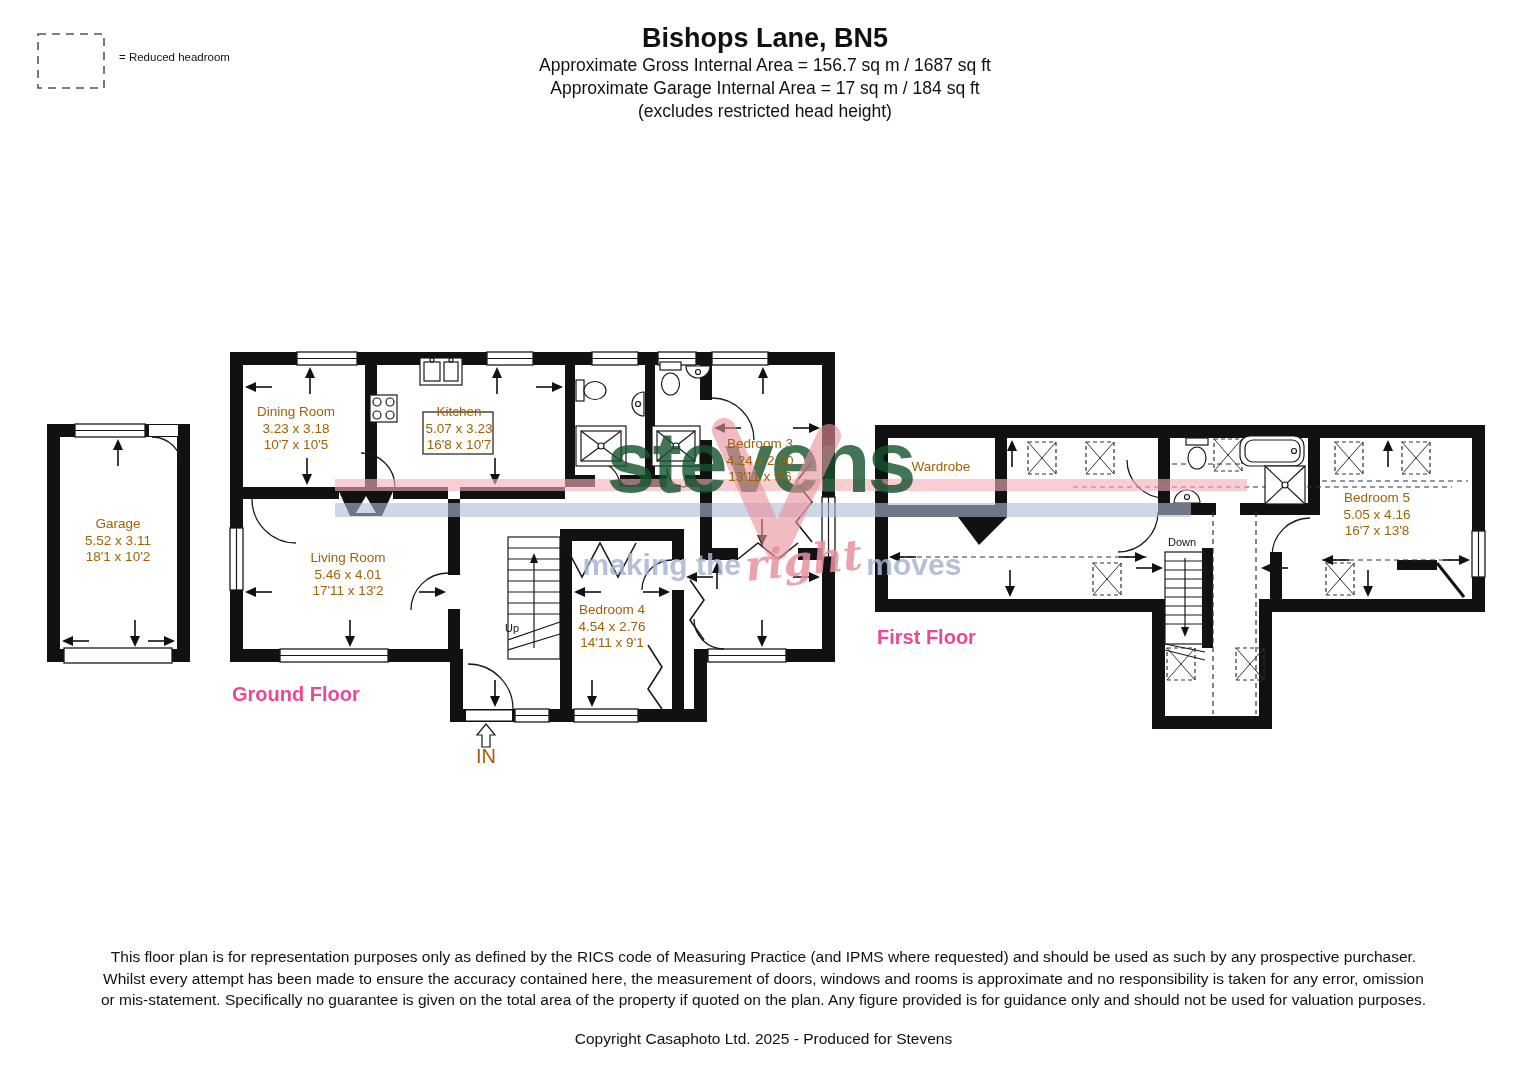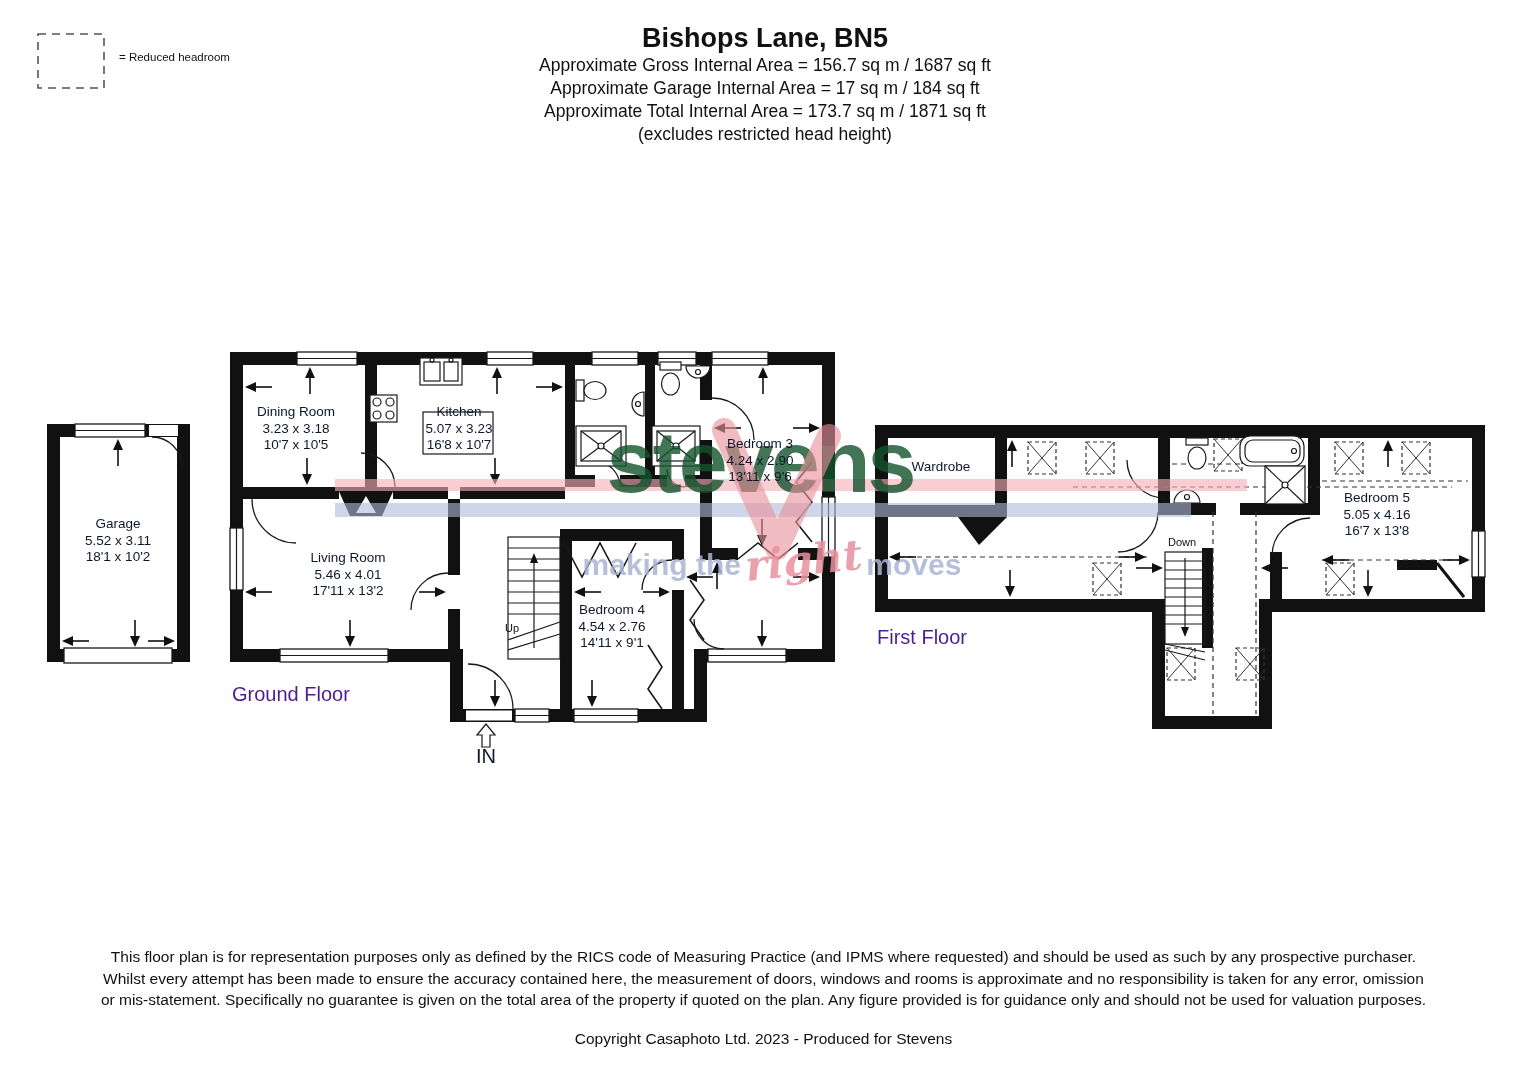--- a/index.html
+++ b/index.html
@@ -5,22 +5,22 @@
   html,body{margin:0;padding:0;background:#fff;}
   #canvas{position:relative;width:1527px;height:1080px;background:#fff;overflow:hidden;
           font-family:"Liberation Sans", sans-serif;color:#111;}
   svg{position:absolute;left:0;top:0;}
   .wall{fill:#111;stroke:none;}
   .thin{fill:none;stroke:#1a1a1a;stroke-width:1.6;}
   .thin2{fill:none;stroke:#1a1a1a;stroke-width:1.2;}
   .arc{fill:none;stroke:#1a1a1a;stroke-width:1.3;}
   .dash{fill:none;stroke:#333;stroke-width:1.2;stroke-dasharray:5 4;}
   .winr{fill:#fff;stroke:#1a1a1a;stroke-width:1.3;}
-  .lbl{position:absolute;text-align:center;font-size:13.5px;line-height:16.5px;color:#0f172a;z-index:40;}
-  .floorlbl{position:absolute;font-size:20px;font-weight:normal;color:#4c1d95;z-index:40;}
+  .lbl{position:absolute;text-align:center;font-size:13.5px;line-height:16.5px;color:#a16207;z-index:40;}
+  .floorlbl{position:absolute;font-size:20px;font-weight:bold;color:#ec4899;z-index:40;}
   .smalllbl{position:absolute;font-size:11px;color:#111;z-index:40;}
   #title-block{position:absolute;left:400px;top:22px;width:730px;text-align:center;z-index:40;}
   #title-block .h{font-size:27px;font-weight:bold;line-height:32px;}
   #title-block .s{font-size:17.5px;line-height:23px;}
   #legend-text{position:absolute;left:119px;top:51px;font-size:11.5px;z-index:40;}
   #footer{position:absolute;left:95px;top:946px;width:1337px;text-align:center;
           font-size:15.5px;line-height:21.5px;z-index:40;}
   #copyright{position:absolute;left:95px;top:1030px;width:1337px;text-align:center;
           font-size:15.5px;z-index:40;}
   
@@ -373,21 +373,20 @@
 <div class="wm" id="wm-tagline">
   <span class="b">making the</span>
   <span class="r">right</span>
   <span class="b">moves</span>
 </div>
 
 <div id="title-block">
   <div class="h">Bishops Lane, BN5</div>
   <div class="s">Approximate Gross Internal Area = 156.7 sq m / 1687 sq ft</div>
   <div class="s">Approximate Garage Internal Area = 17 sq m / 184 sq ft</div>
-  <div class="s">Approximate Total Internal Area = 173.7 sq m / 1871 sq ft</div>
   <div class="s">(excludes restricted head height)</div>
 </div>
 
 <div id="legend-text">= Reduced headroom</div>
 
 <div class="lbl" style="left:58px;top:516px;width:120px">
   <div>Garage</div>
   <div>5.52 x 3.11</div>
   <div>18'1 x 10'2</div>
 </div>
@@ -435,15 +434,15 @@
 </div>
 
 <div class="floorlbl" style="left:232px;top:683px">Ground Floor</div>
 <div class="floorlbl" style="left:877px;top:626px">First Floor</div>
 
 <div class="lbl" style="left:466px;top:748px;width:40px;font-size:20px">IN</div>
 <div class="smalllbl" style="left:505px;top:622px">Up</div>
 <div class="smalllbl" style="left:1168px;top:536px">Down</div>
 
 <div id="footer">This floor plan is for representation purposes only as defined by the RICS code of Measuring Practice (and IPMS where requested) and should be used as such by any prospective purchaser. Whilst every attempt has been made to ensure the accuracy contained here, the measurement of doors, windows and rooms is approximate and no responsibility is taken for any error, omission or mis-statement. Specifically no guarantee is given on the total area of the property if quoted on the plan. Any figure provided is for guidance only and should not be used for valuation purposes.</div>
-<div id="copyright">Copyright Casaphoto Ltd. 2023 - Produced for Stevens</div>
+<div id="copyright">Copyright Casaphoto Ltd. 2025 - Produced for Stevens</div>
 
 </div>
 
 </body></html>

